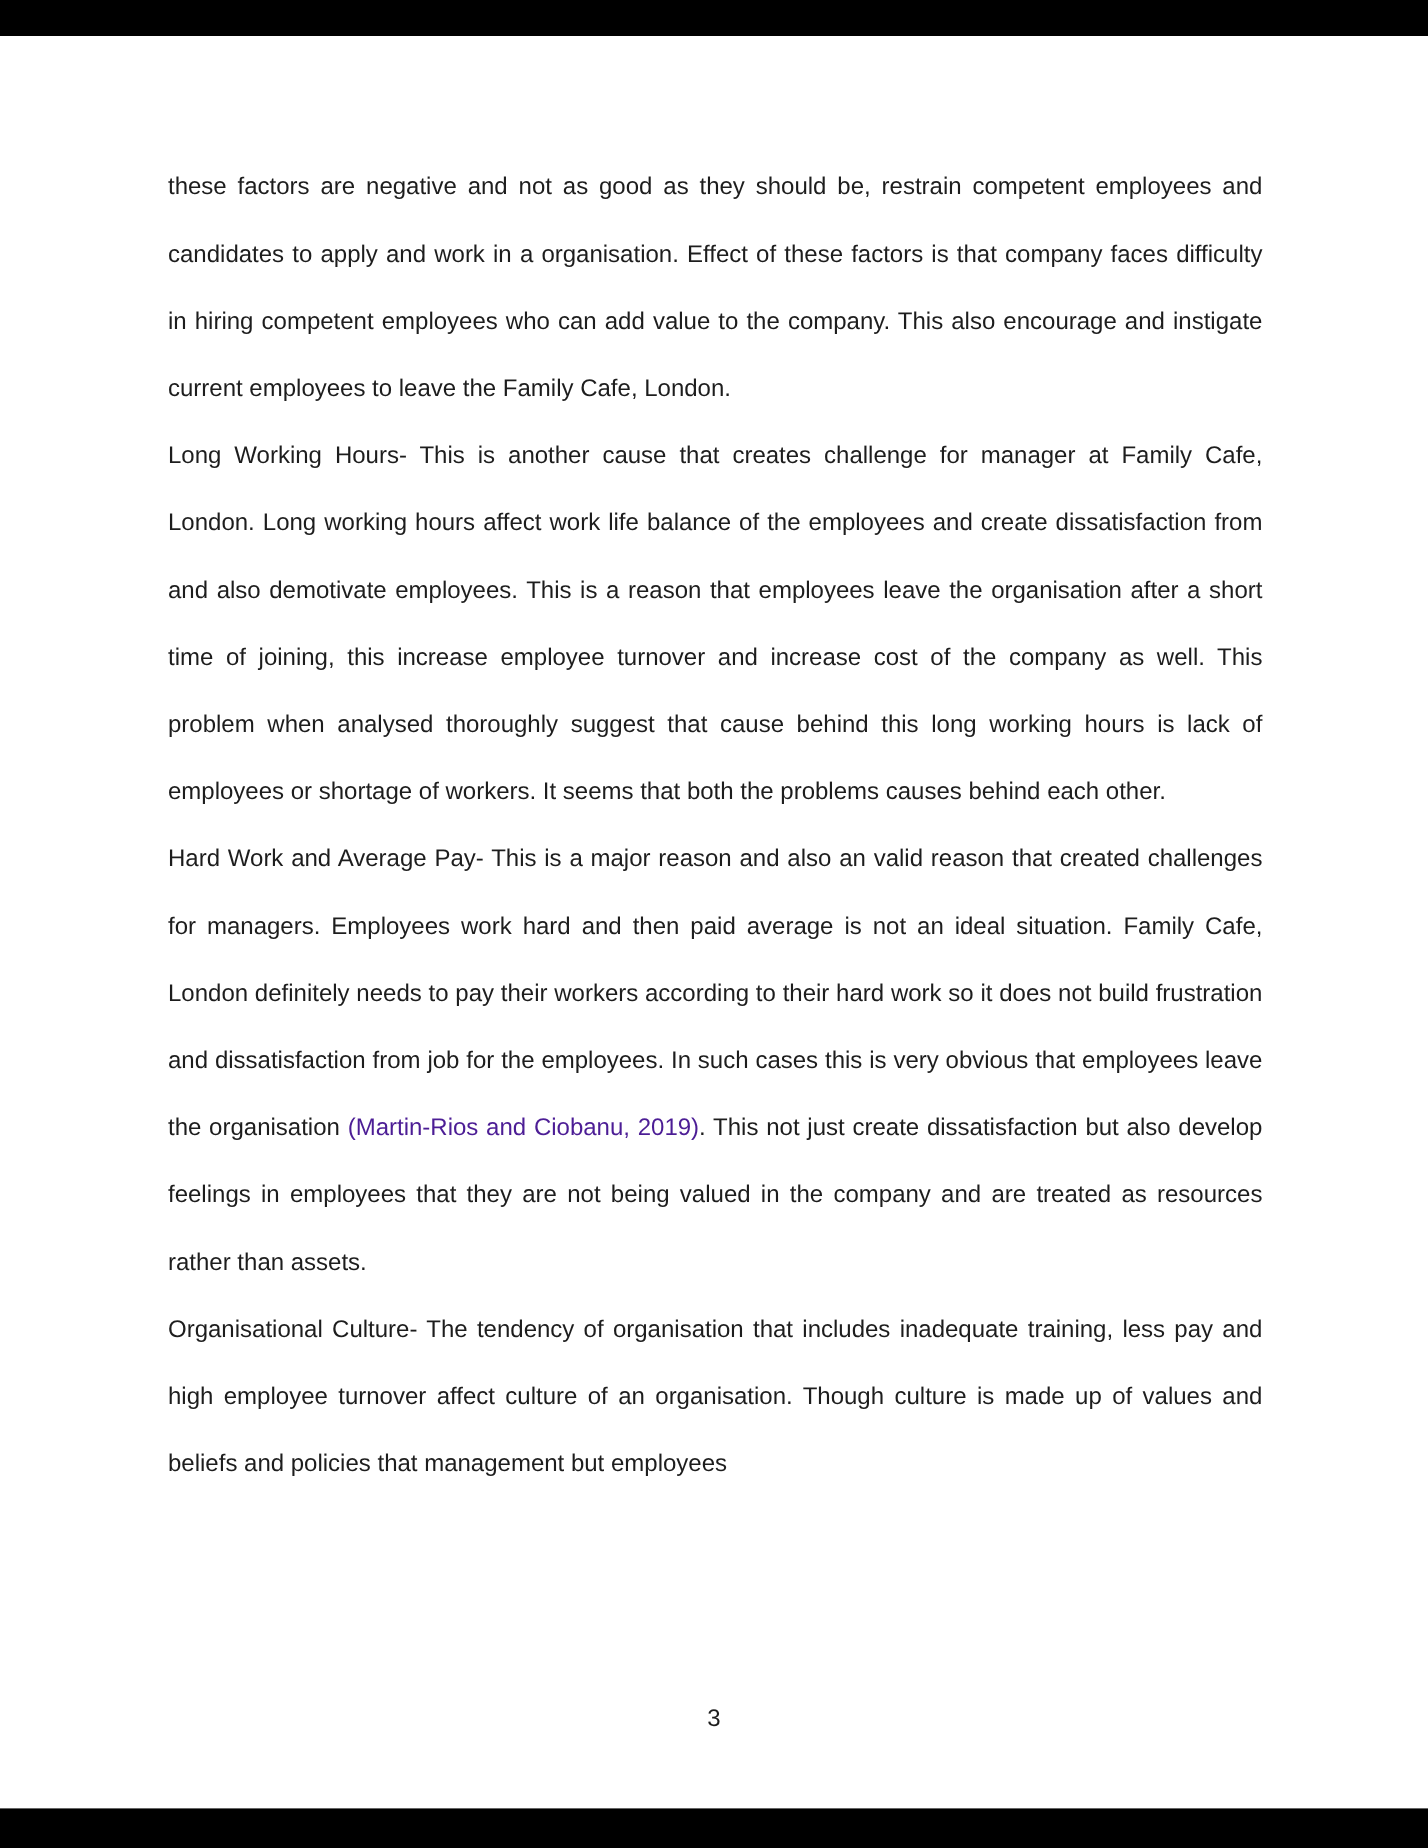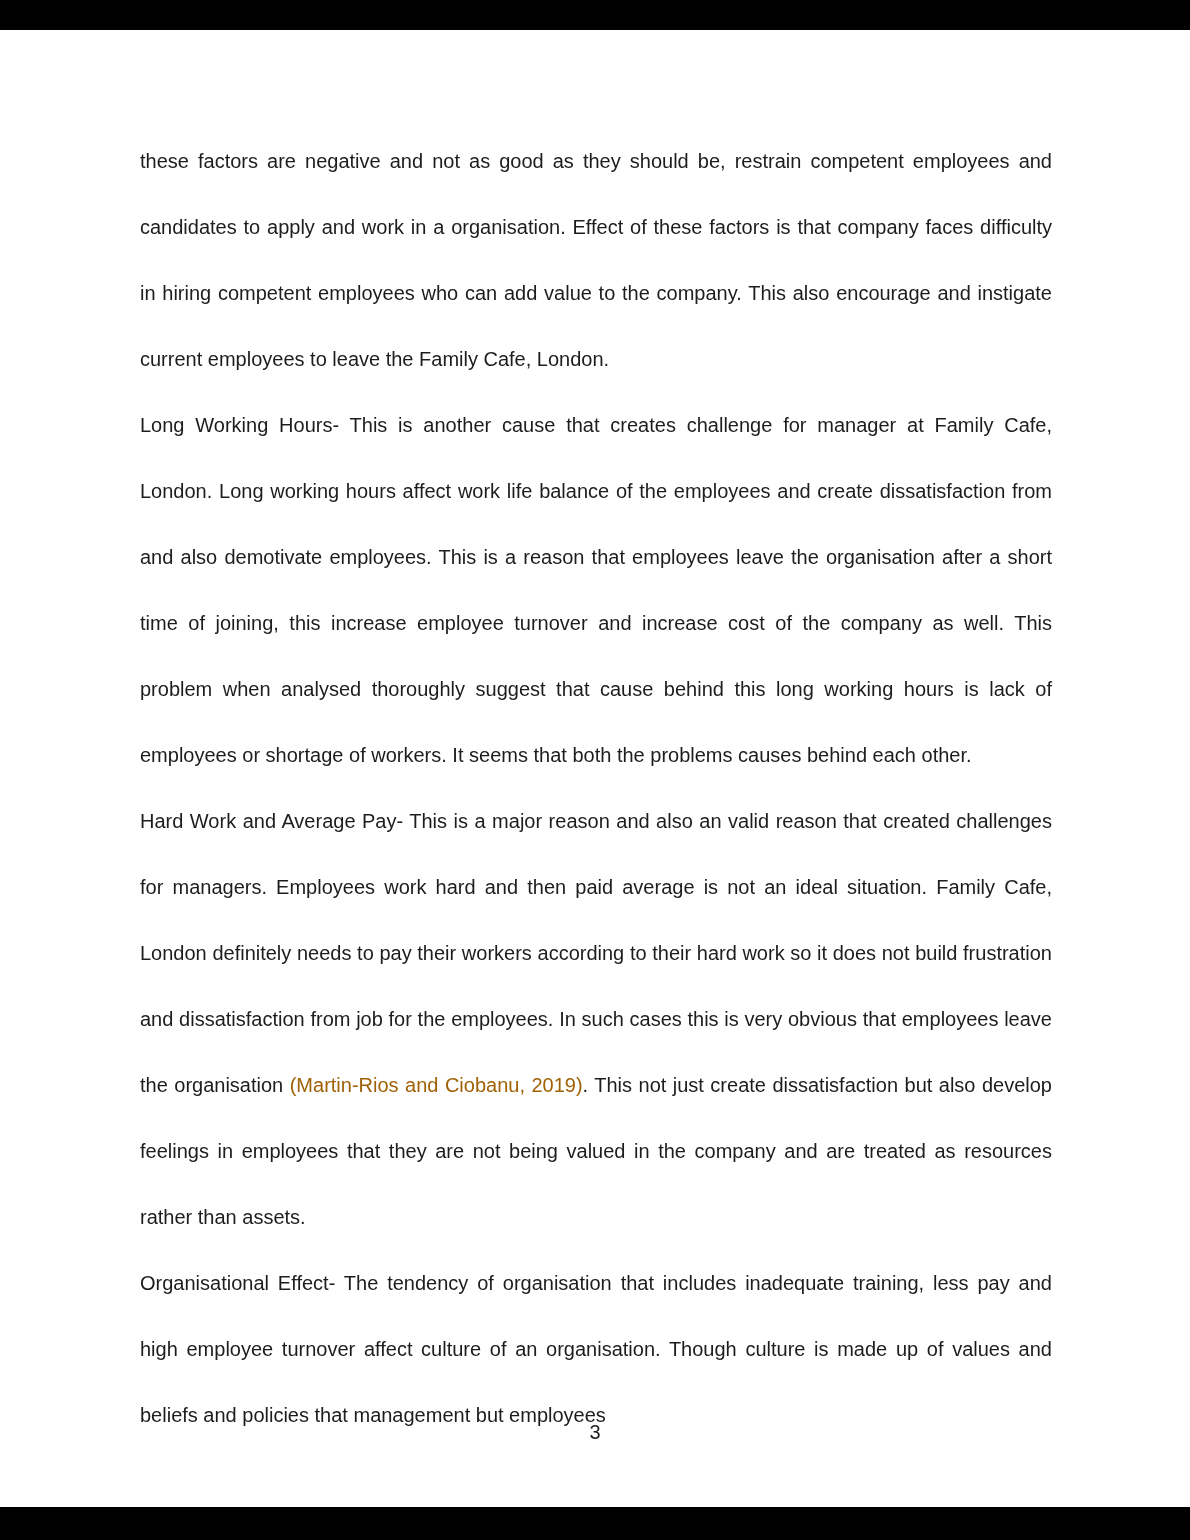--- a/index.html
+++ b/index.html
@@ -24,32 +24,32 @@
   .edge-bar.top { top: 0; height: 30px; }
   .edge-bar.bottom { bottom: 0; height: 33px; }
 
   .text-block {
     position: absolute;
     left: 140px;
     right: 138px;
     top: 128px;
     color: #1d1d1d;
     font-size: 20px;
-    line-height: 66px;
+    line-height: 56px;
     text-align: justify;
   }
   .text-block p {
     margin: 0;
     padding: 0;
   }
   .lead {
     font-weight: normal;
   }
   .citation {
-    color: #a16207;
+    color: #4c1d95;
   }
   .page-number {
     position: absolute;
     left: 0;
     right: 0;
     top: 1418px;
     text-align: center;
     color: #1d1d1d;
     font-size: 20px;
     line-height: 28px;
@@ -63,21 +63,21 @@
   <div class="edge-bar top"></div>
 
   <div class="text-block">
 
     <p><span>these factors are negative and not as good as they should be, restrain competent employees and candidates to apply and work in a organisation. Effect of these factors is that company faces difficulty in hiring competent employees who can add value to the company. This also encourage and instigate current employees to leave the Family Cafe, London.</span></p>
 
     <p><span class="lead">Long Working Hours</span><span>- This is another cause that creates challenge for manager at Family Cafe, London. Long working hours affect work life balance of the employees and create dissatisfaction from and also demotivate employees. This is a reason that employees leave the organisation after a short time of joining, this increase employee turnover and increase cost of the company as well. This problem when analysed thoroughly suggest that cause behind this long working hours is lack of employees or shortage of workers. It seems that both the problems causes behind each other.</span></p>
 
     <p><span class="lead">Hard Work and Average Pay</span><span>- This is a major reason and also an valid reason that created challenges for managers. Employees work hard and then paid average is not an ideal situation. Family Cafe, London definitely needs to pay their workers according to their hard work so it does not build frustration and dissatisfaction from job for the employees. In such cases this is very obvious that employees leave the organisation </span><span class="citation">(Martin-Rios and Ciobanu, 2019)</span><span>. This not just create dissatisfaction but also develop feelings in employees that they are not being valued in the company and are treated as resources rather than assets.</span></p>
 
-    <p><span class="lead">Organisational Effect</span><span>- The tendency of organisation that includes inadequate training, less pay and high employee turnover affect culture of an organisation. Though culture is made up of values and beliefs and policies that management but employees</span></p>
+    <p><span class="lead">Organisational Culture</span><span>- The tendency of organisation that includes inadequate training, less pay and high employee turnover affect culture of an organisation. Though culture is made up of values and beliefs and policies that management but employees</span></p>
 
   </div>
 
   <div class="page-number">3</div>
 
   <div class="edge-bar bottom"></div>
 
 </div>
 
 </body></html>

